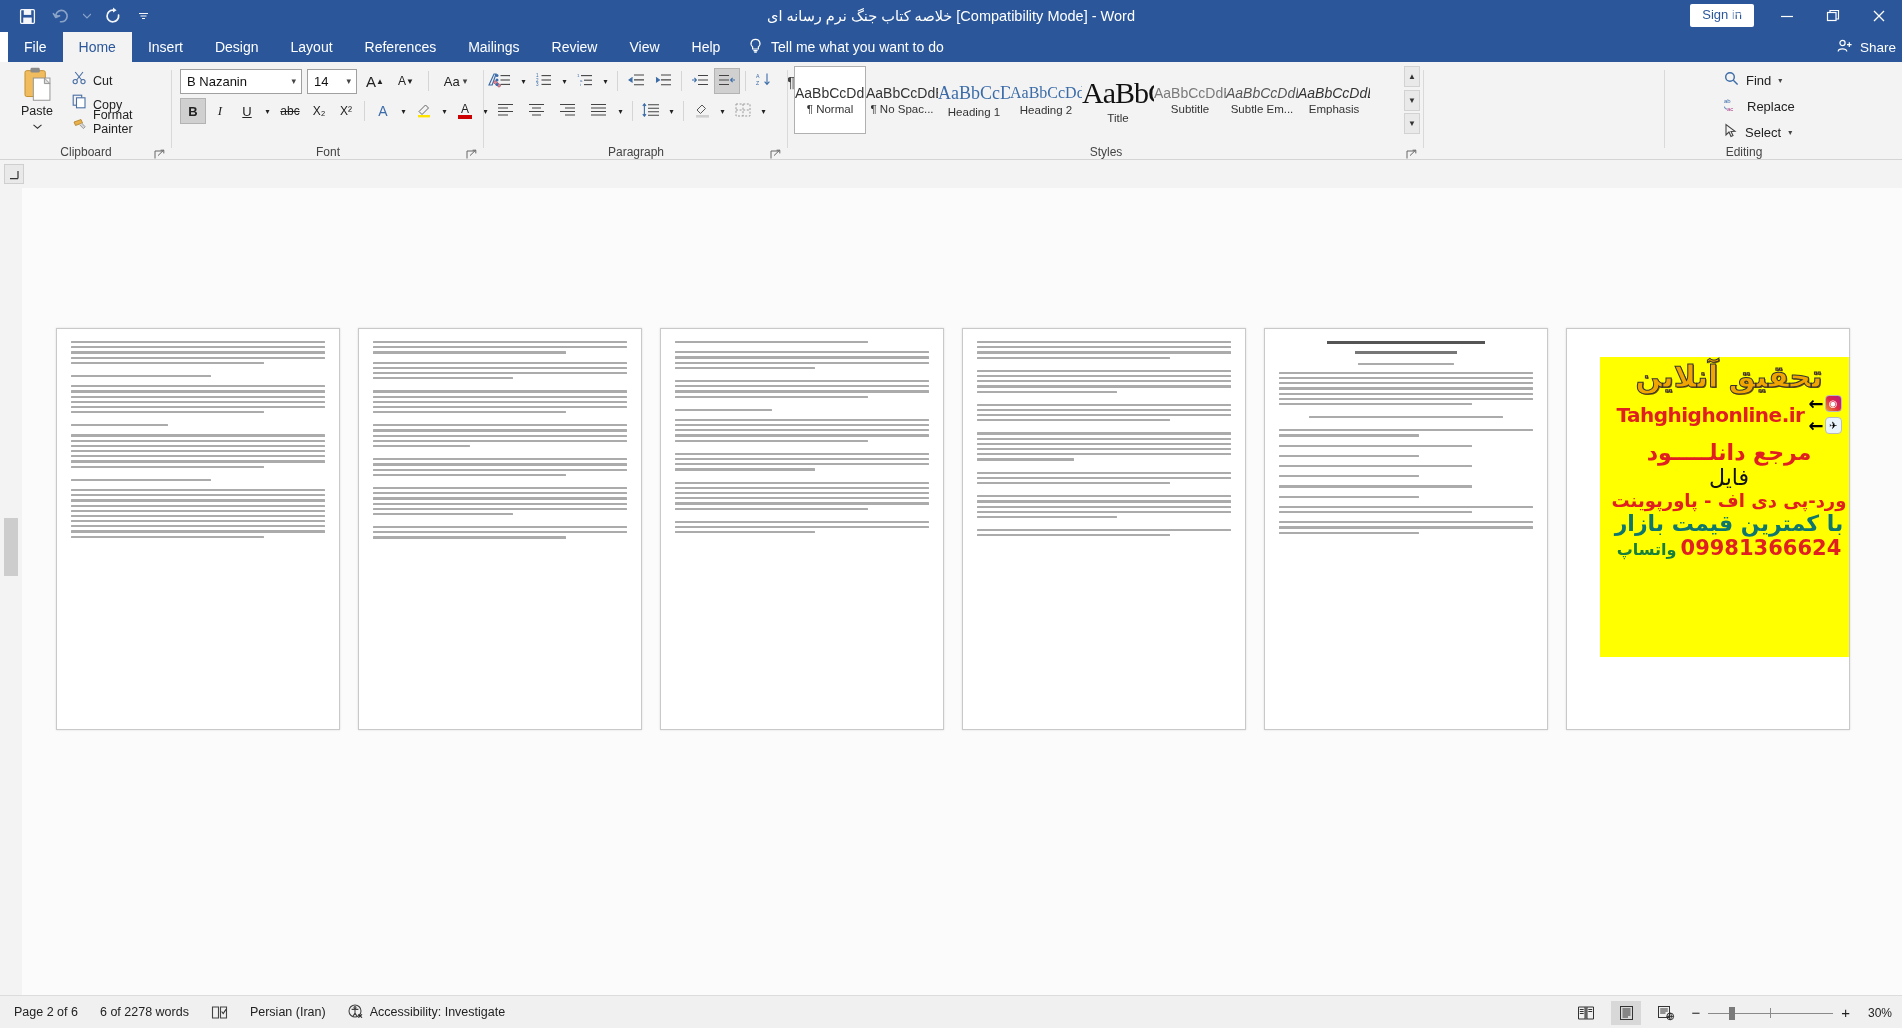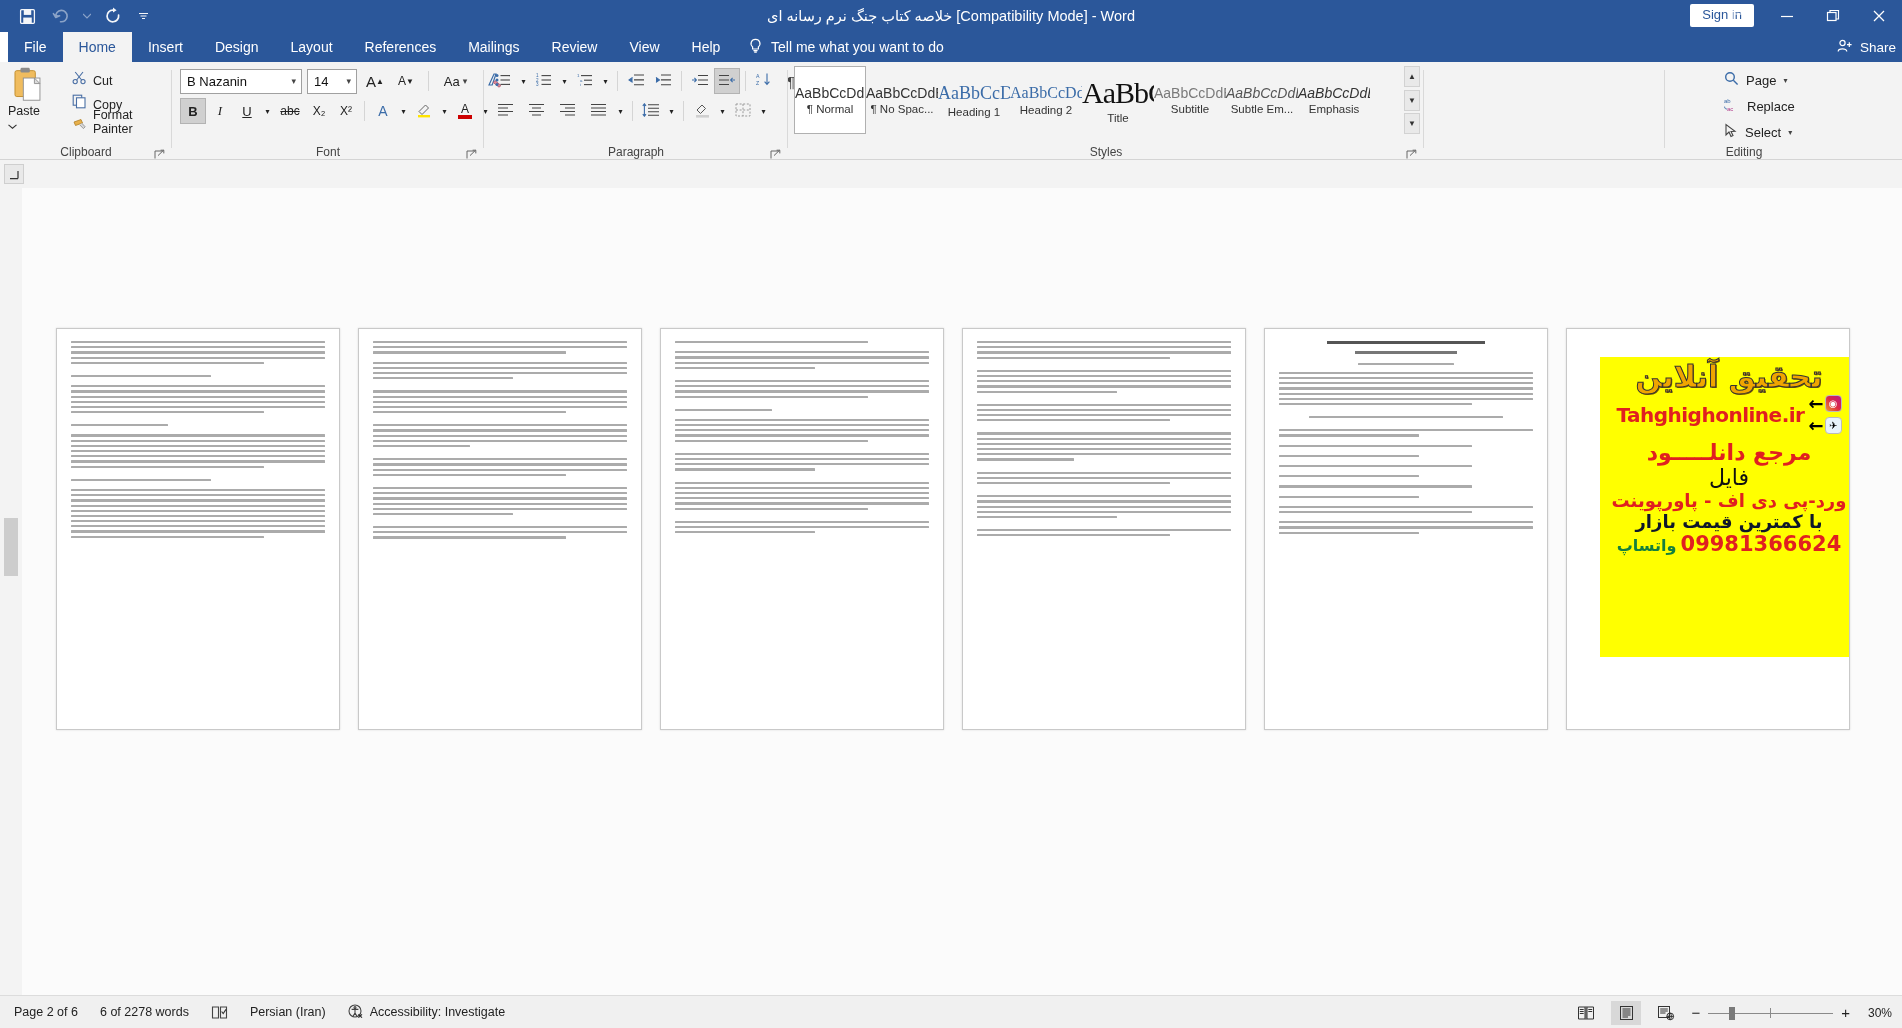--- a/index.html
+++ b/index.html
@@ -73,21 +73,21 @@
   .grp-sep { position:absolute; top:8px; width:1px; height:78px; background:#d9d9d9; }
   .dialog-launcher {
     position:absolute; bottom:2px; right:6px; width:12px; height:12px;
     color:#666;
   }
 
   
   #grp-clipboard { left:0; width:172px; }
   .paste-btn {
     position:absolute; left:8px; top:4px; width:58px; height:66px;
-    display:flex; flex-direction:column; justify-content:flex-start;
+    display:flex; flex-direction:column; align-items:center; justify-content:flex-start;
     font-size:12.5px; color:#222;
   }
   .clip-list { position:absolute; left:72px; top:6px; display:flex; flex-direction:column; gap:4px; }
   .clip-item { display:flex; align-items:flex-end; gap:6px; font-size:12.5px; color:#222; height:20px; }
 
   
   #grp-font { left:172px; width:312px; }
   .font-row1 { position:absolute; left:8px; top:6px; display:flex; align-items:center; gap:5px; }
   .font-name-box {
     width:122px; height:25px; border:1px solid #a0a0a0; background:#fff;
@@ -211,21 +211,21 @@
     white-space:nowrap; letter-spacing:-.5px;
   }
   .ad-url-row { display:flex; align-items:center; gap:4px; }
   .badge { width:17px; height:17px; border-radius:4px; background:#fff; border:1px solid #bbb;
            display:flex; align-items:center; justify-content:center; font-size:10px; }
   .badge.ig { background:linear-gradient(45deg,#f09433,#dc2743,#bc1888); color:#fff; }
   .arrow { font-size:18px; color:#000; font-weight:bold; }
   .ad-l3 { margin-top:4px; font-size:22px; font-weight:bold; color:#e02020; direction:rtl; white-space:nowrap; }
   .ad-l4 { font-size:22px; font-weight:normal; color:#111; direction:rtl; white-space:nowrap; }
   .ad-l5 { font-size:18px; font-weight:bold; color:#e02020; direction:rtl; white-space:nowrap; }
-  .ad-l6 { font-size:18px; font-weight:bold; color:#0f172a; direction:rtl; white-space:nowrap; }
+  .ad-l6 { font-size:22px; font-weight:bold; color:#0f766e; direction:rtl; white-space:nowrap; }
   .ad-l7 { display:flex; align-items:baseline; gap:4px; direction:rtl; }
   .ad-phone { font-size:21px; font-weight:bold; color:#e02020; }
   .ad-wa { font-size:16px; font-weight:bold; color:#15803d; }
 
   
   .statusbar {
     position:absolute; left:0; top:995px; width:1902px; height:33px;
     background:#f0f0f0; border-top:1px solid #dcdcdc;
     display:flex; align-items:center;
   }
@@ -728,21 +728,21 @@
 
     <div class="grp" id="grp-editing">
       <div class="edit-list">
         <div class="edit-item">
           <span>
             <svg width="15" height="15" viewBox="0 0 15 15" fill="none" stroke="#3b6ca8" stroke-width="1.4">
               <circle cx="6" cy="6" r="4.3"></circle>
                 <path d="M9.3 9.3 L13.6 13.6"></path>
             </svg>
           </span>
-          <span>Page</span>
+          <span>Find</span>
           <span style="font-size:8px;color:#444;">▾</span>
         </div>
         <div class="edit-item">
           <span>
             <svg width="16" height="15" viewBox="0 0 16 15" font-family="Liberation Sans" font-size="6">
               <text x="0" y="6" fill="#3b6ca8">ab</text>
               <text x="3" y="13.5" fill="#b03a8a">ac</text>
               <path d="M0.6 9.6 C0.6 12 2 12 3 12" stroke="#3b6ca8" stroke-width=".9" fill="none"></path>
             </svg>
           </span>

